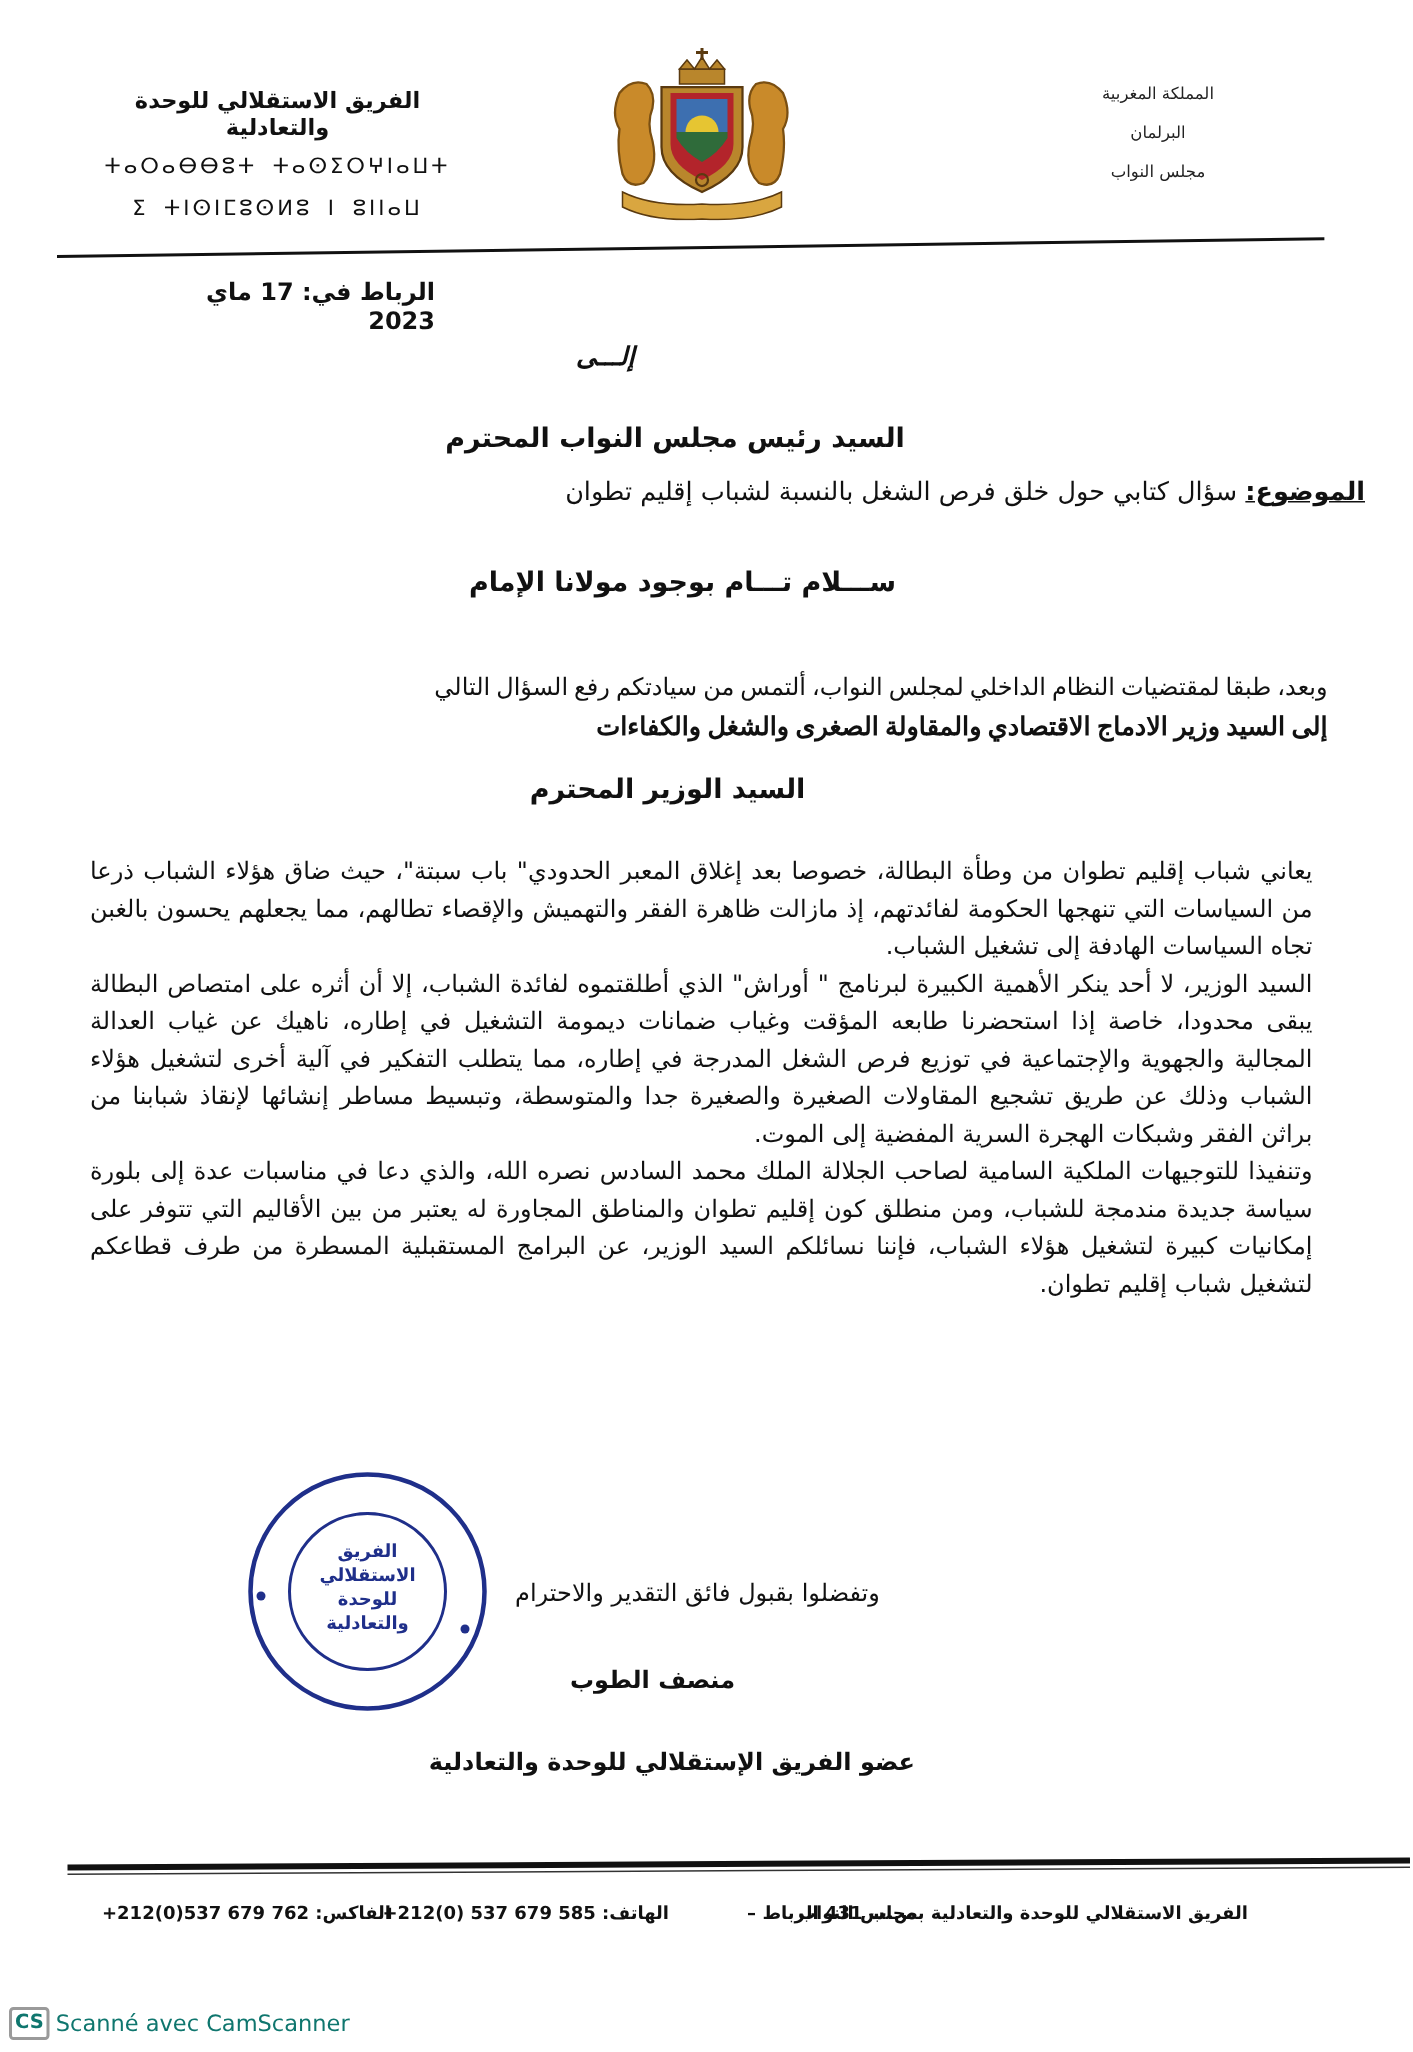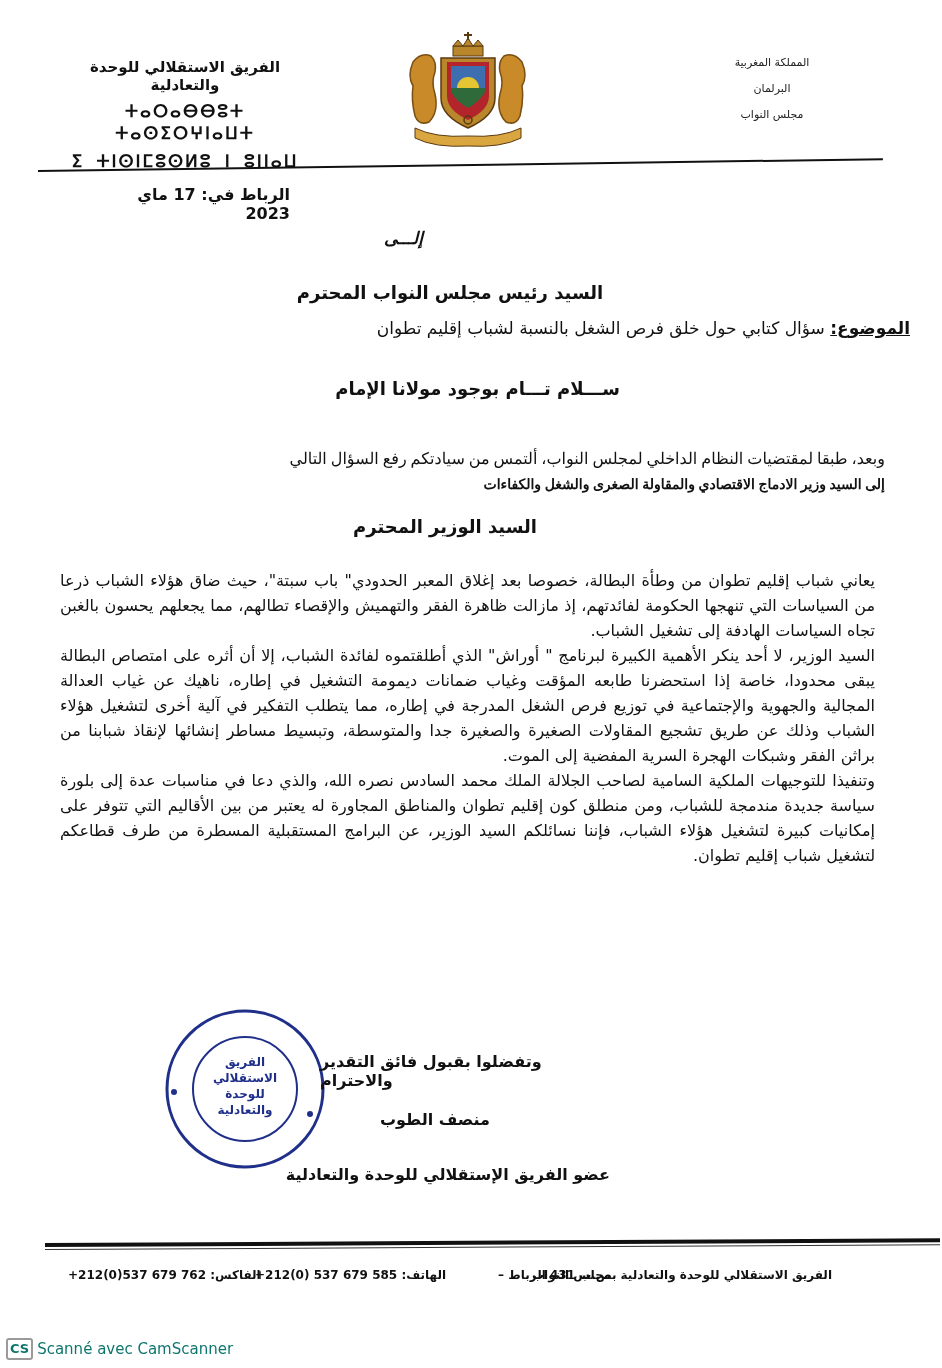--- a/index.html
+++ b/index.html
@@ -6,38 +6,38 @@
   body {
     width: 942px; height: 1368px; position: relative; overflow: hidden;
     background: #ffffff; color: #111;
     font-family: "DejaVu Sans", "Liberation Sans", sans-serif;
   }
   .abs { position: absolute; }
   .rtl { direction: rtl; unicode-bidi: plaintext; }
   .hdr-right { right: 90px; top: 50px; width: 160px; text-align: center; font-size: 11px; line-height: 26px; color: #222; }
   .hdr-left { left: 60px; top: 58px; width: 250px; text-align: center; }
   .hdr-left .title { font-size: 15px; font-weight: bold; }
-  .tifinagh { font-family: "DejaVu Sans Mono", monospace; font-size: 17px; font-weight: bold; letter-spacing: 2px; line-height: 22px; margin-top: 6px; }
+  .tifinagh { font-family: "DejaVu Sans Mono", monospace; font-size: 14px; font-weight: normal; letter-spacing: 2px; line-height: 22px; margin-top: 6px; }
   .emblem { left: 395px; top: 32px; width: 145px; height: 115px; }
   .rule1 { left: 38px; top: 170px; width: 845px; height: 2px; background: #111; transform: rotate(-0.8deg); transform-origin: left center; }
   .date { left: 90px; top: 185px; width: 200px; text-align: right; font-size: 16px; font-weight: bold; }
   .to { left: 384px; top: 228px; width: 120px; text-align: left; font-size: 17px; font-weight: bold; font-style: italic; }
   .addressee { left: 290px; top: 282px; width: 320px; text-align: center; font-size: 18px; font-weight: bold; }
   .subject { left: 220px; top: 318px; width: 690px; font-size: 17px; }
   .subject .lbl { font-weight: bold; text-decoration: underline; }
-  .greeting { left: 290px; top: 378px; width: 330px; font-size: 18px; font-weight: bold; }
+  .greeting { left: 290px; top: 378px; width: 330px; text-align: center; font-size: 18px; font-weight: bold; }
   .intro { left: 45px; top: 446px; width: 840px; font-size: 16px; line-height: 26px; font-family: Liberation Serif, serif; }
-  .intro .bold { font-weight: bold; font-size: 14px; }
+  .intro .bold { font-weight: bold; font-size: 17px; }
   .minister { left: 330px; top: 516px; width: 230px; text-align: center; font-size: 18px; font-weight: bold; }
   .body { left: 60px; top: 568px; width: 815px; font-size: 16px; line-height: 25px; text-align: justify; }
   .body p { margin: 0; }
-  .closing { left: 320px; top: 1052px; width: 290px; text-align: left; font-size: 16px; font-weight: bold; }
+  .closing { left: 320px; top: 1052px; width: 290px; text-align: center; font-size: 16px; font-weight: normal; }
   .signer { left: 380px; top: 1110px; width: 160px; text-align: left; font-size: 16px; font-weight: bold; }
   .member { left: 270px; top: 1165px; width: 340px; text-align: right; font-size: 16px; font-weight: bold; }
-  .stamp { left: 160px; top: 1004px; width: 170px; height: 170px; }
+  .stamp { left: 160px; top: 976px; width: 170px; height: 170px; }
   .rule2a { left: 45px; top: 1243px; width: 895px; height: 4px; background: #111; transform: rotate(-0.3deg); transform-origin: left center; }
   .rule2b { left: 45px; top: 1249px; width: 895px; height: 1px; background: #333; transform: rotate(-0.3deg); transform-origin: left center; }
   .footer { top: 1268px; font-size: 12px; font-weight: bold; white-space: nowrap; }
   .f-party { right: 110px; }
   .f-pobox { right: 330px; text-align: center; }
   .f-phone { left: 255px; }
   .f-fax { left: 68px; }
   .camscan { left: 6px; top: 1338px; font-size: 15px; color: #0f766e; display: flex; align-items: center; gap: 4px; }
   .cs-badge { border: 2px solid #9a9a9a; border-radius: 3px; padding: 0 2px; font-size: 13px; font-weight: bold; line-height: 18px; }
 </style>

